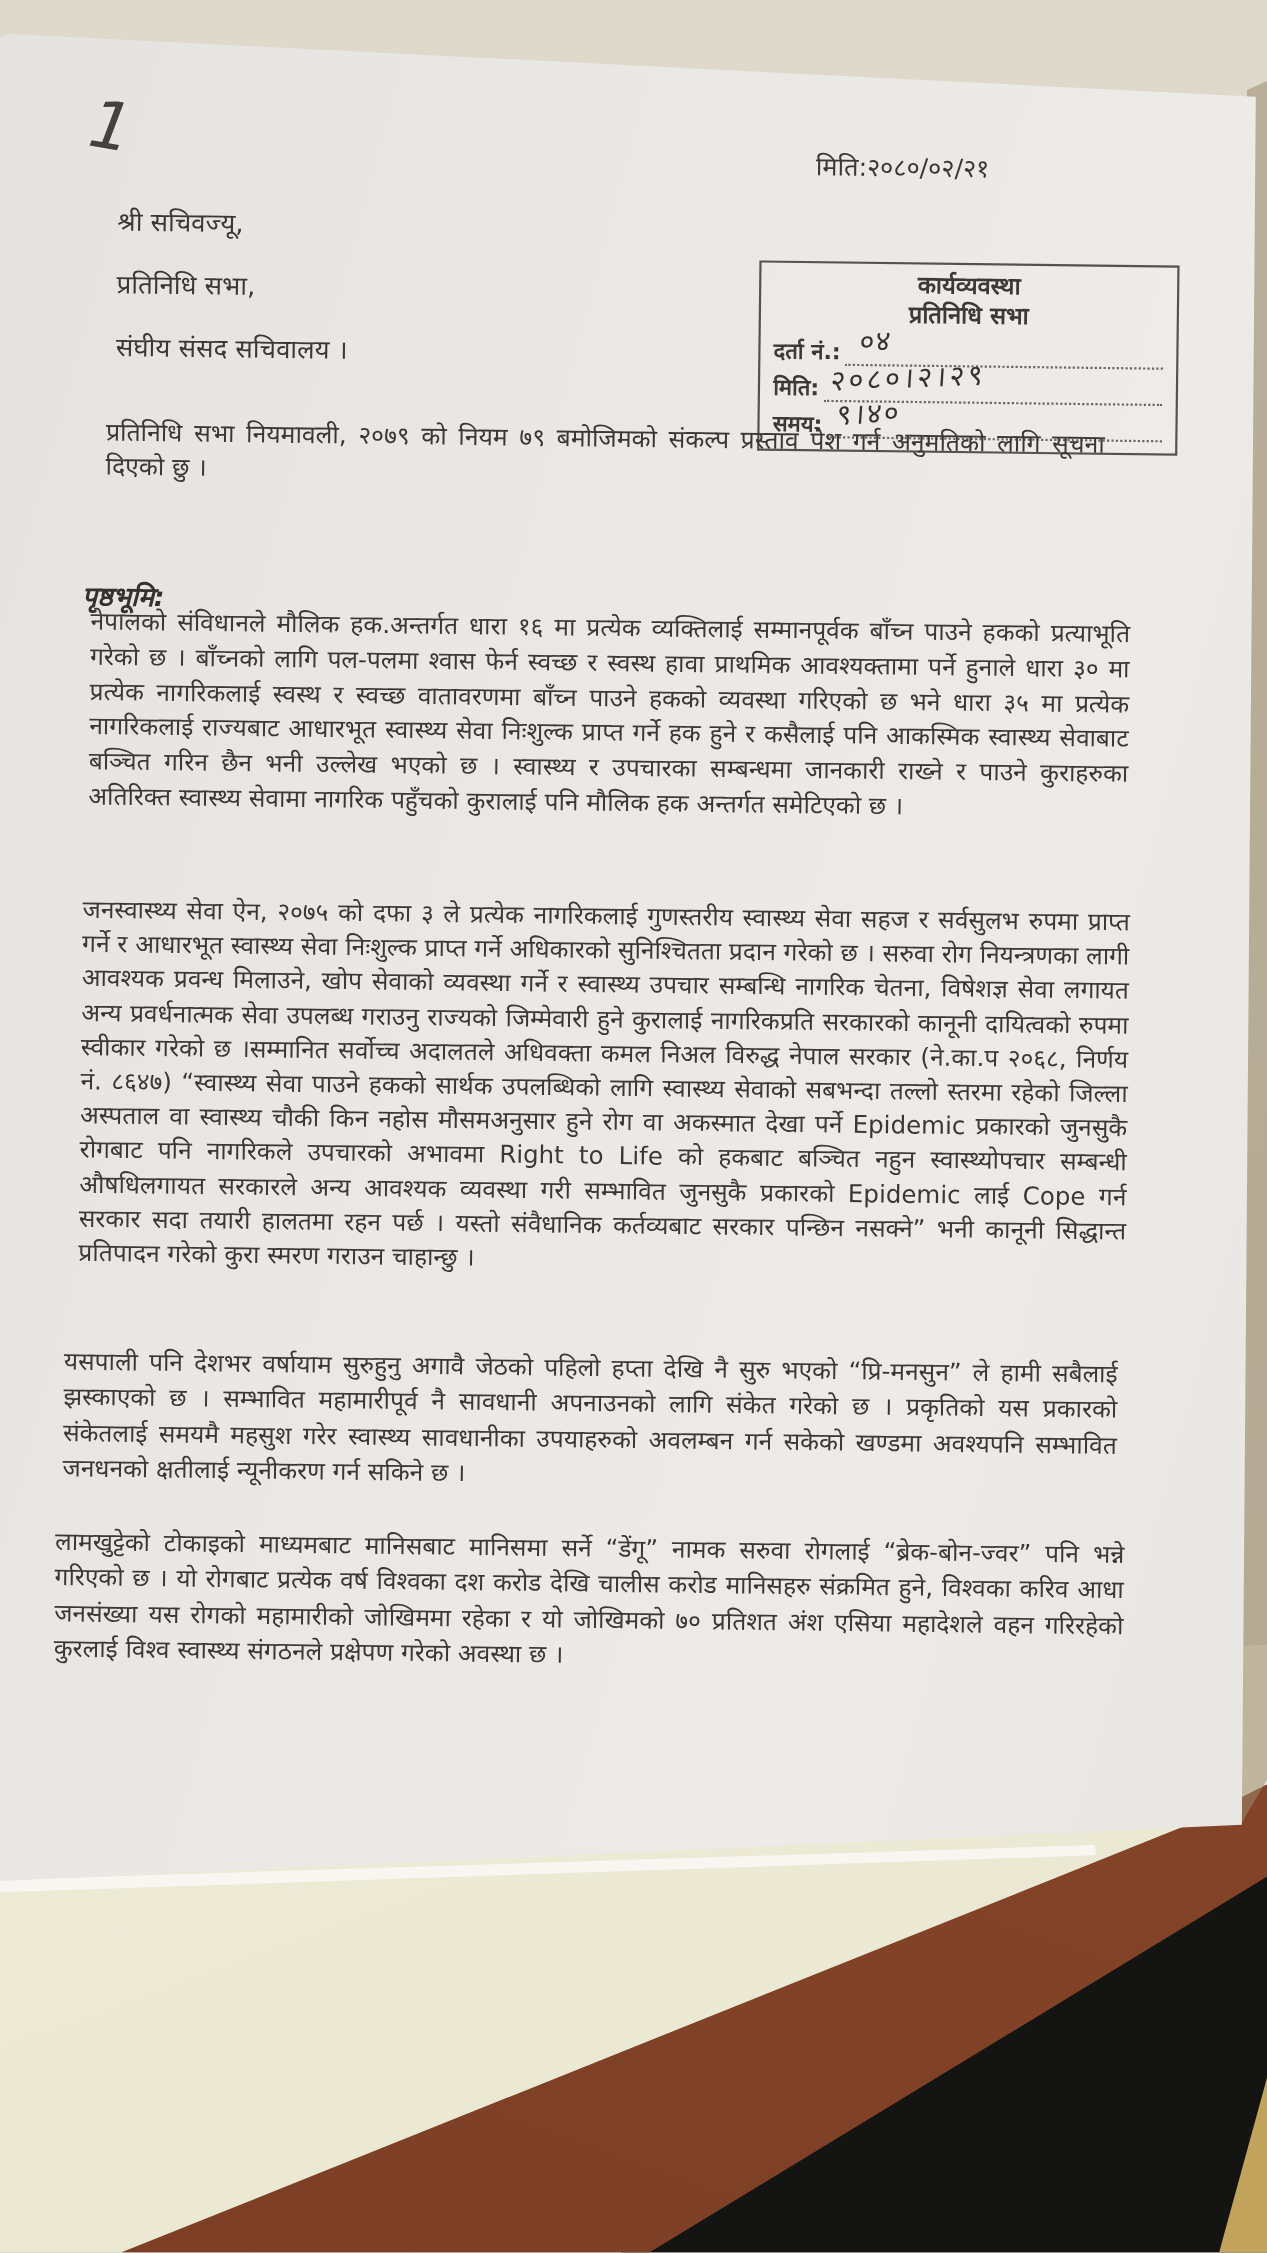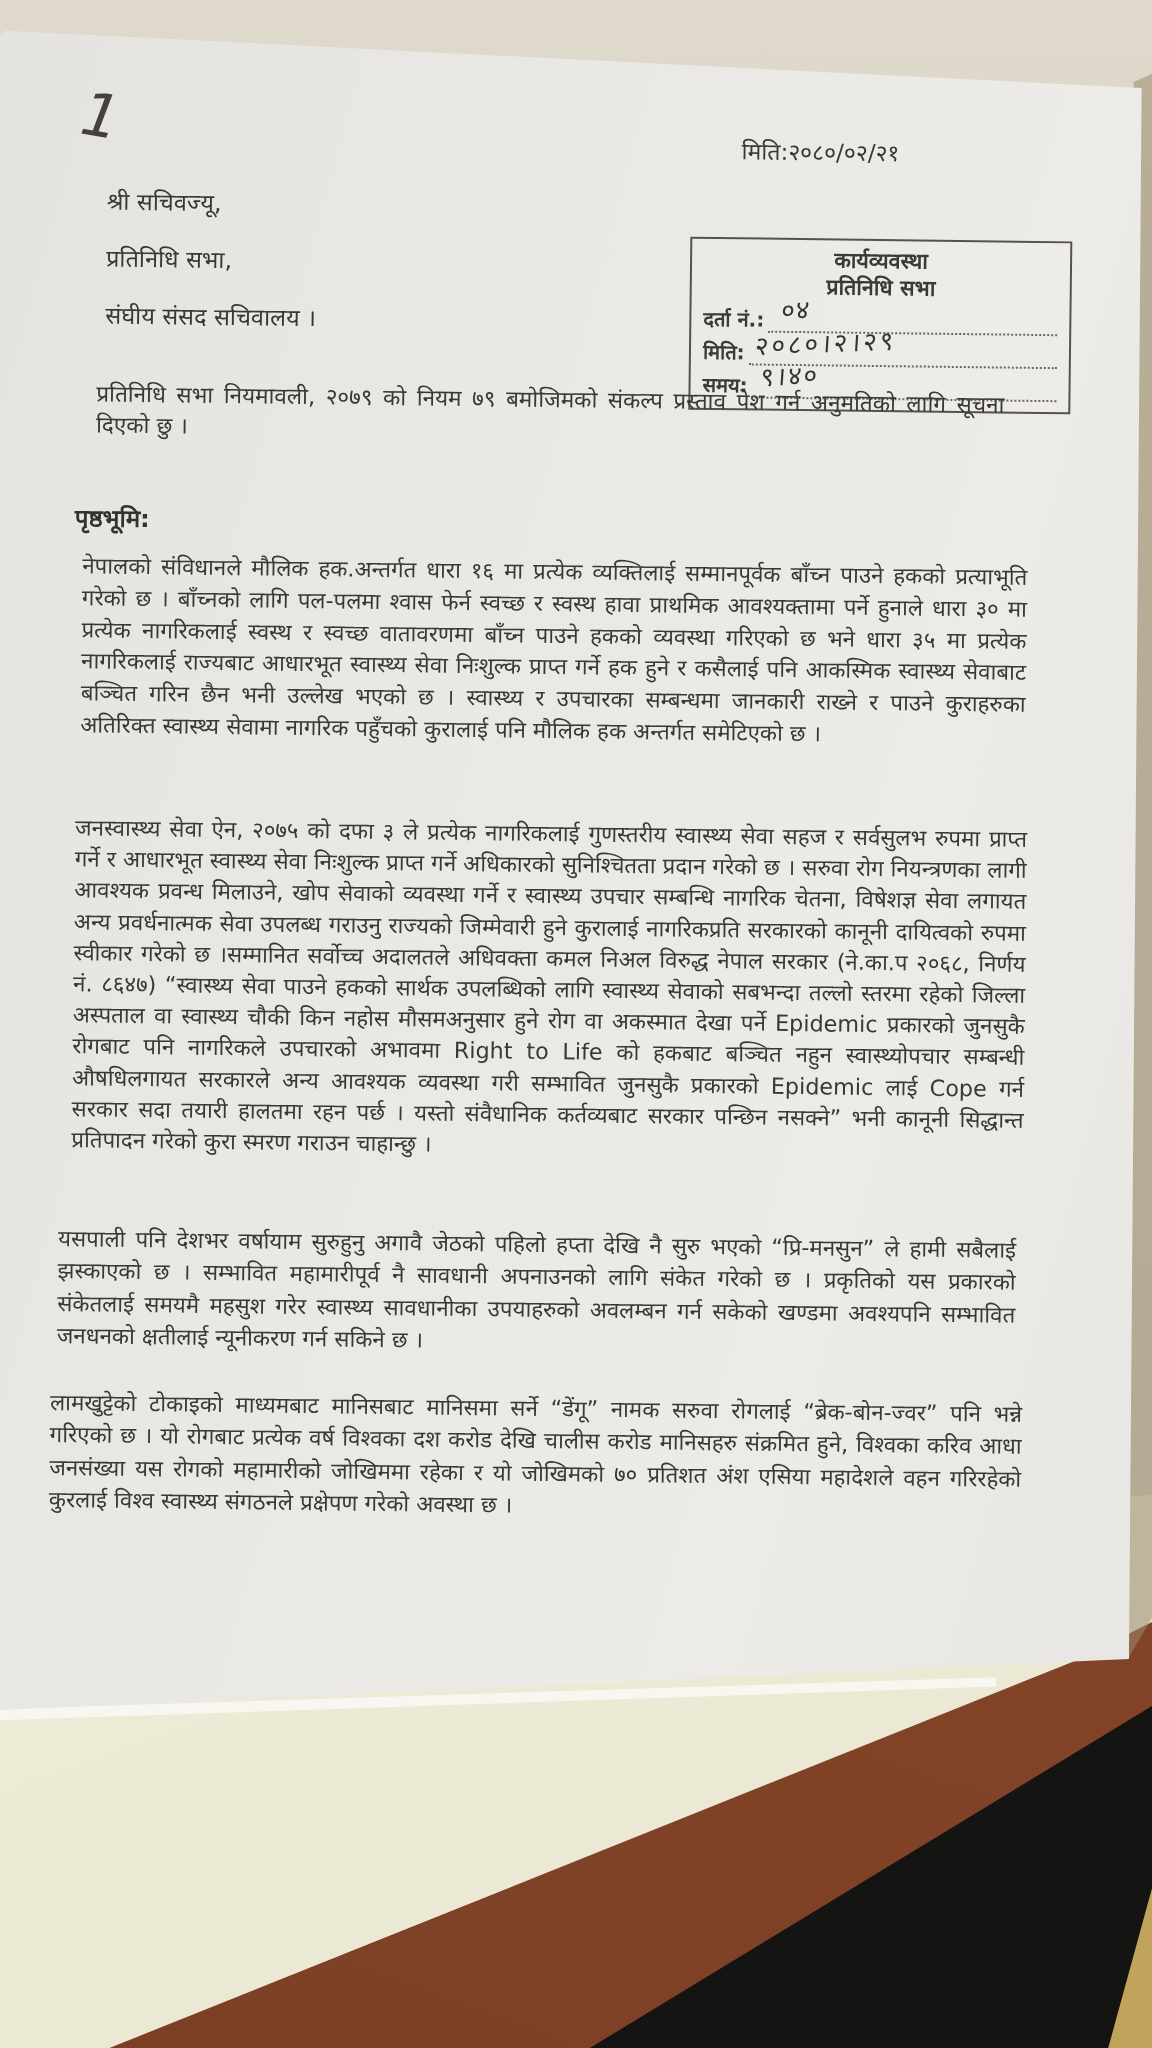--- a/index.html
+++ b/index.html
@@ -45,21 +45,21 @@
   .stamp .title{text-align:center;font-weight:700;font-size:21.5px;line-height:27px;color:#3c3a36;}
   .stamp .row{position:relative;display:flex;align-items:flex-end;height:33px;font-size:20px;font-weight:700;color:#3c3a36;}
   .stamp .row .dots{flex:1;border-bottom:2px dotted #6a675f;height:6px;margin-left:4px;}
   .stamp .row .hwv{position:absolute;top:-9px;font-size:26px;font-weight:400;transform:rotate(-3deg) skewX(-6deg);}
   .stamp .row .hwv.v1{left:78px;}
   .stamp .row .hwv.v2{left:52px;letter-spacing:3px;}
   .stamp .row .hwv.v3{left:58px;letter-spacing:2px;}
 
   .intro{position:absolute;left:100px;top:378px;width:908px;font-size:22.5px;line-height:30.5px;text-align:justify;}
 
-  .heading{position:absolute;left:80px;top:500px;font-size:24px;font-weight:700;color:#343230;}
+  .heading{position:absolute;left:80px;top:524px;font-size:24px;font-weight:700;color:#343230;font-style:italic;}
 
   .para{position:absolute;text-align:justify;font-size:22.3px;}
   .para.p1{left:88px;top:550px;width:945px;line-height:31.8px;}
   .para.p2{left:84px;top:812px;width:952px;line-height:31.2px;}
   .para.p3{left:72px;top:1222px;width:958px;line-height:32.4px;}
   .para.p4{left:66px;top:1386px;width:972px;line-height:32.4px;}
 </style>
 </head>
 <body>
 

